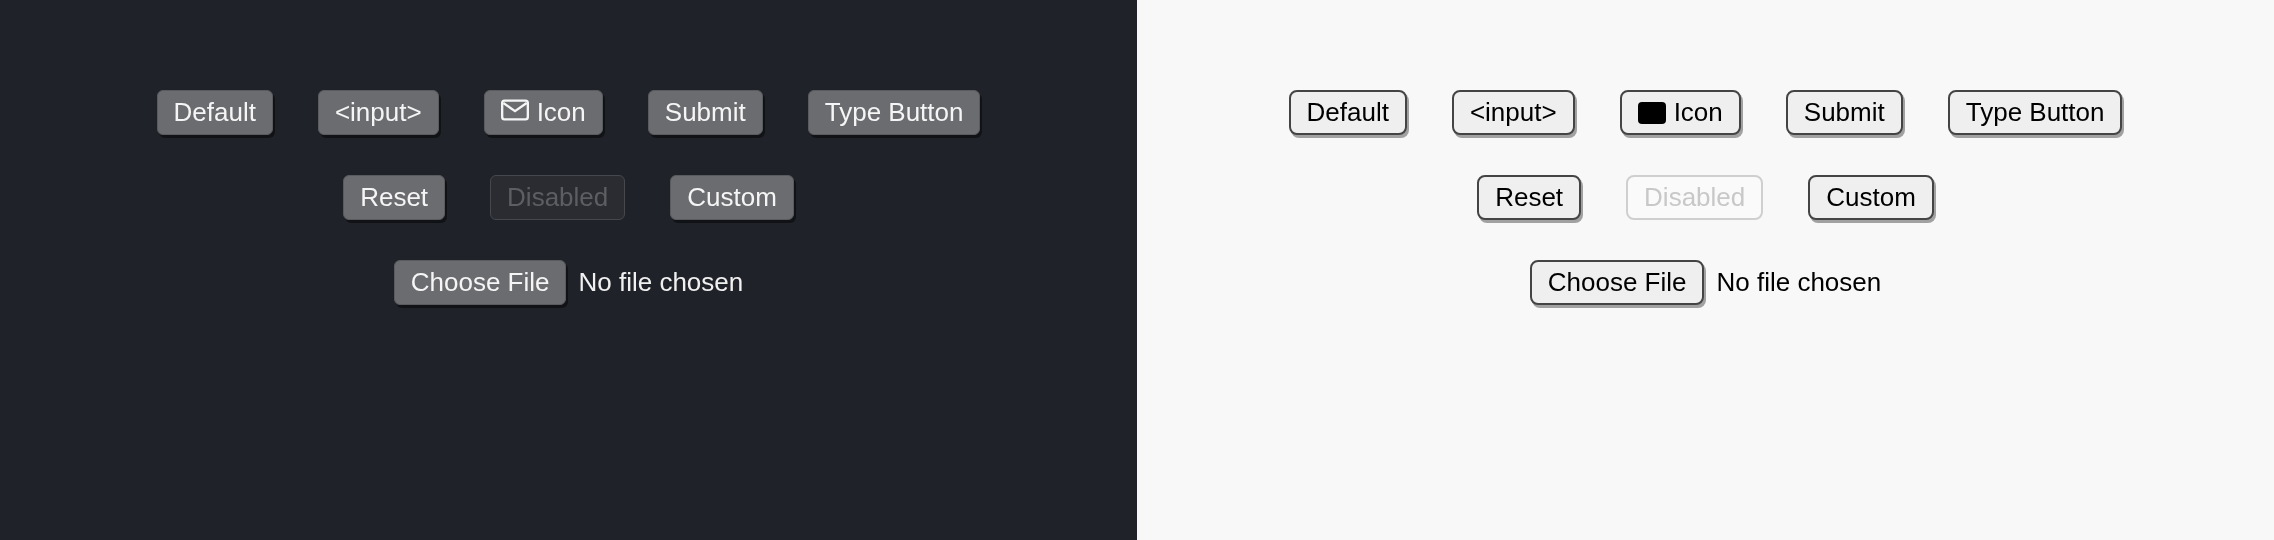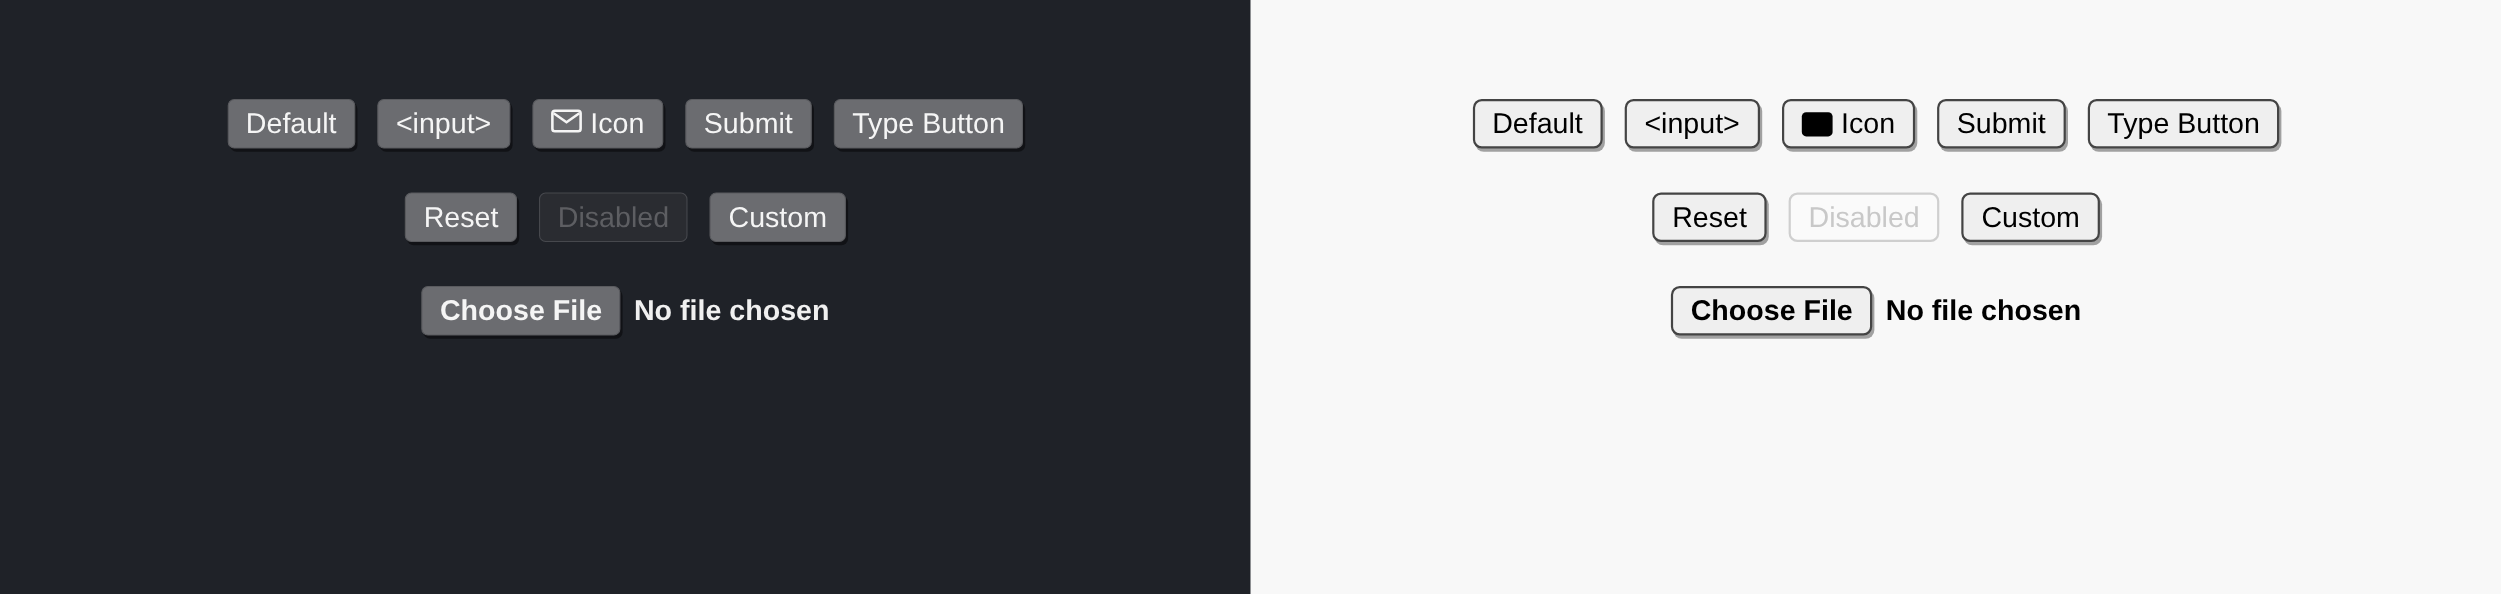--- a/index.html
+++ b/index.html
@@ -15,21 +15,21 @@
       padding-top: 90px;
       display: flex;
       flex-direction: column;
       align-items: center;
       gap: 40px;
     }
     .panel.dark { background: #1f2228; color: #f0f0f0; }
     .panel.light { background: #f8f8f8; color: #000; }
     .row {
       display: flex;
-      gap: 20px;
+      gap: 45px;
       align-items: center;
       justify-content: center;
     }
     
     .dark button, .dark .btn, .dark input[type="button"], .dark input[type="submit"], .dark input[type="reset"] {
       background: #6b6c70;
       border: 1px solid #5a5b5f;
       color: #f5f5f5;
       padding: 6px 16px;
       font-size: 26px;
@@ -85,21 +85,21 @@
     .light .file-btn {
       background: #efefef;
       border: 2px solid #444;
       color: #000;
       padding: 5px 16px;
       font-size: 26px;
       border-radius: 8px;
       box-shadow: 2px 3px 0px rgba(0,0,0,0.35);
       display: inline-flex;
     }
-    .file-wrap { display: inline-flex; align-items: center; cursor: pointer; font-weight: bold; }
+    .file-wrap { display: inline-flex; align-items: center; cursor: pointer; }
     .icon-svg { width: 28px; height: 22px; }
     .icon-rect { width: 28px; height: 22px; background:#000; border-radius:4px; display:inline-block; }
   </style>
 </head>
 <body>
 
 <div class="panel dark">
   <div class="row">
     <button>
         <span>Default</span>

